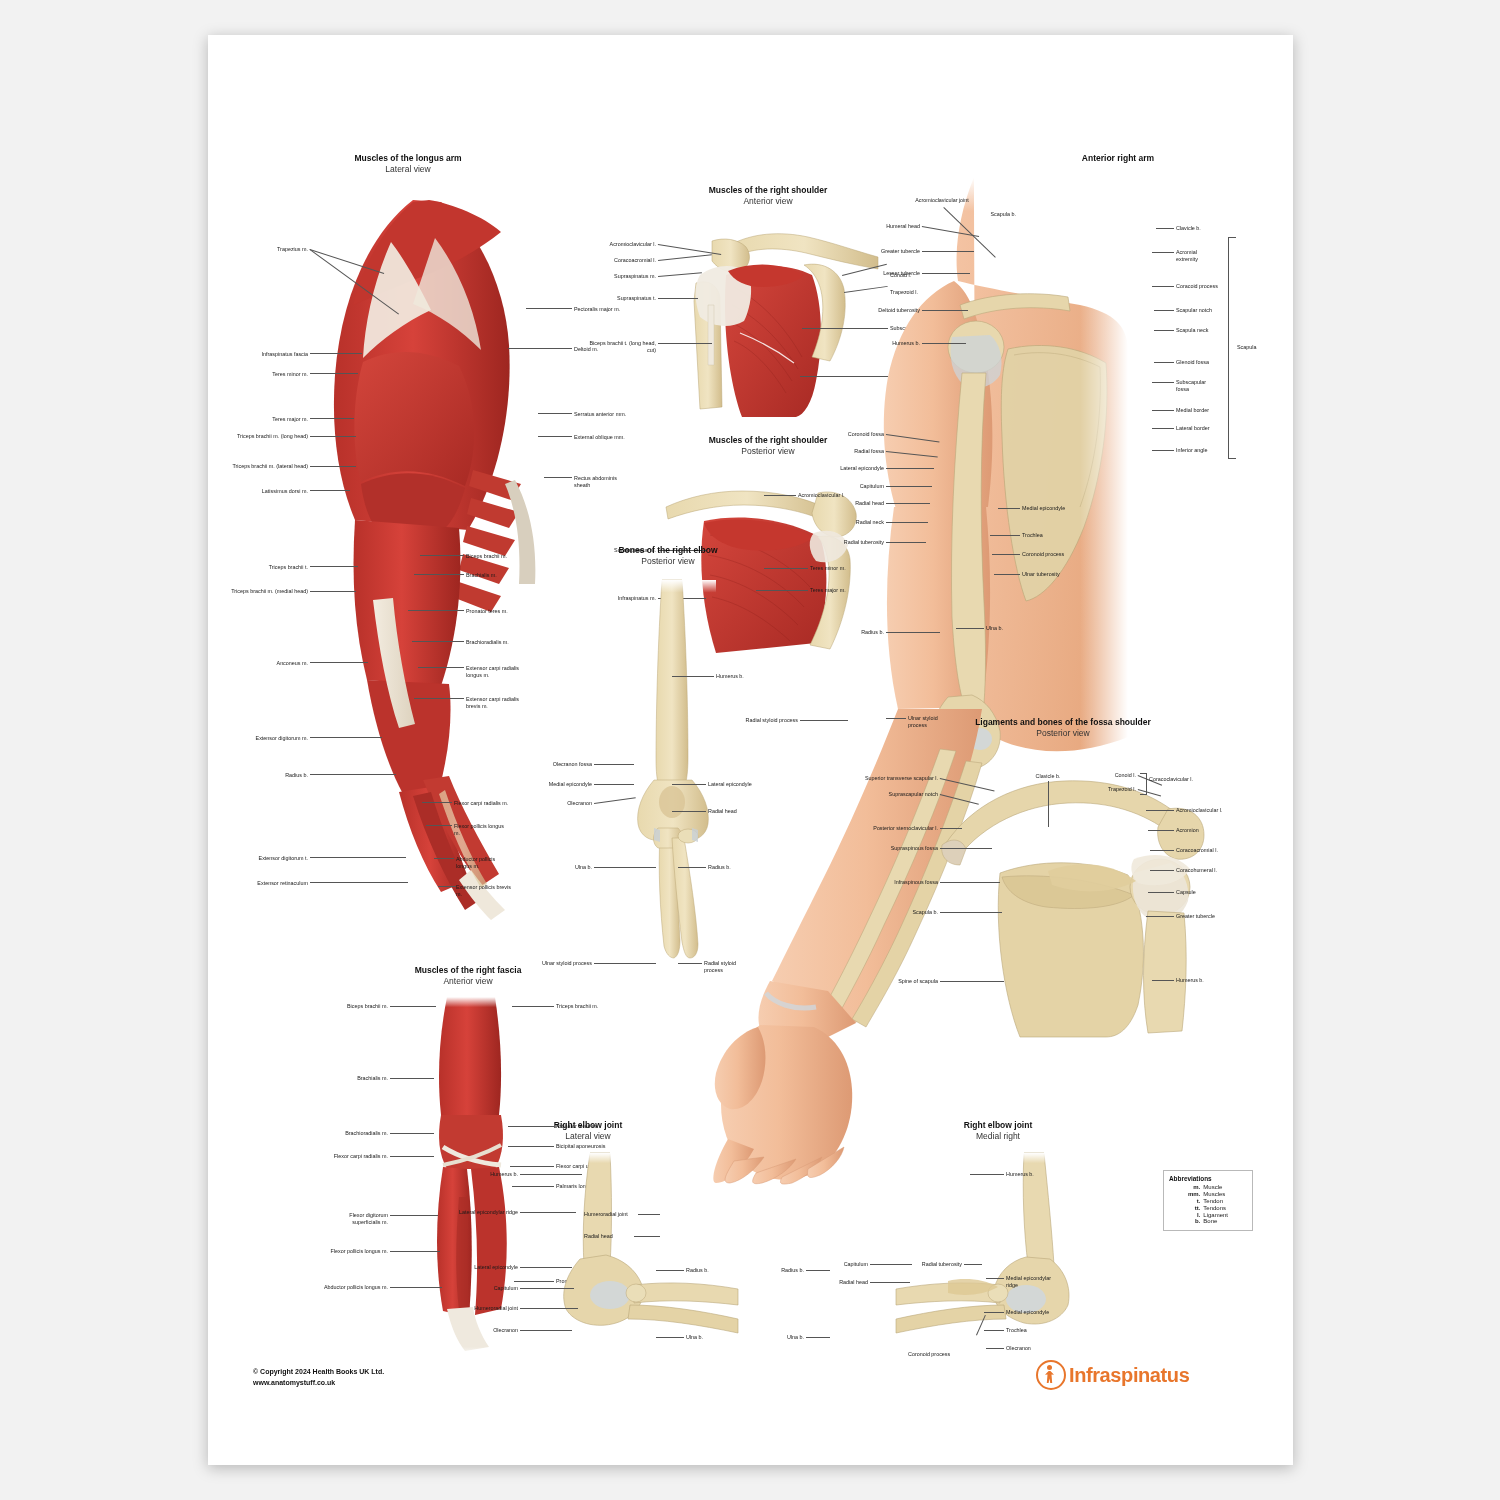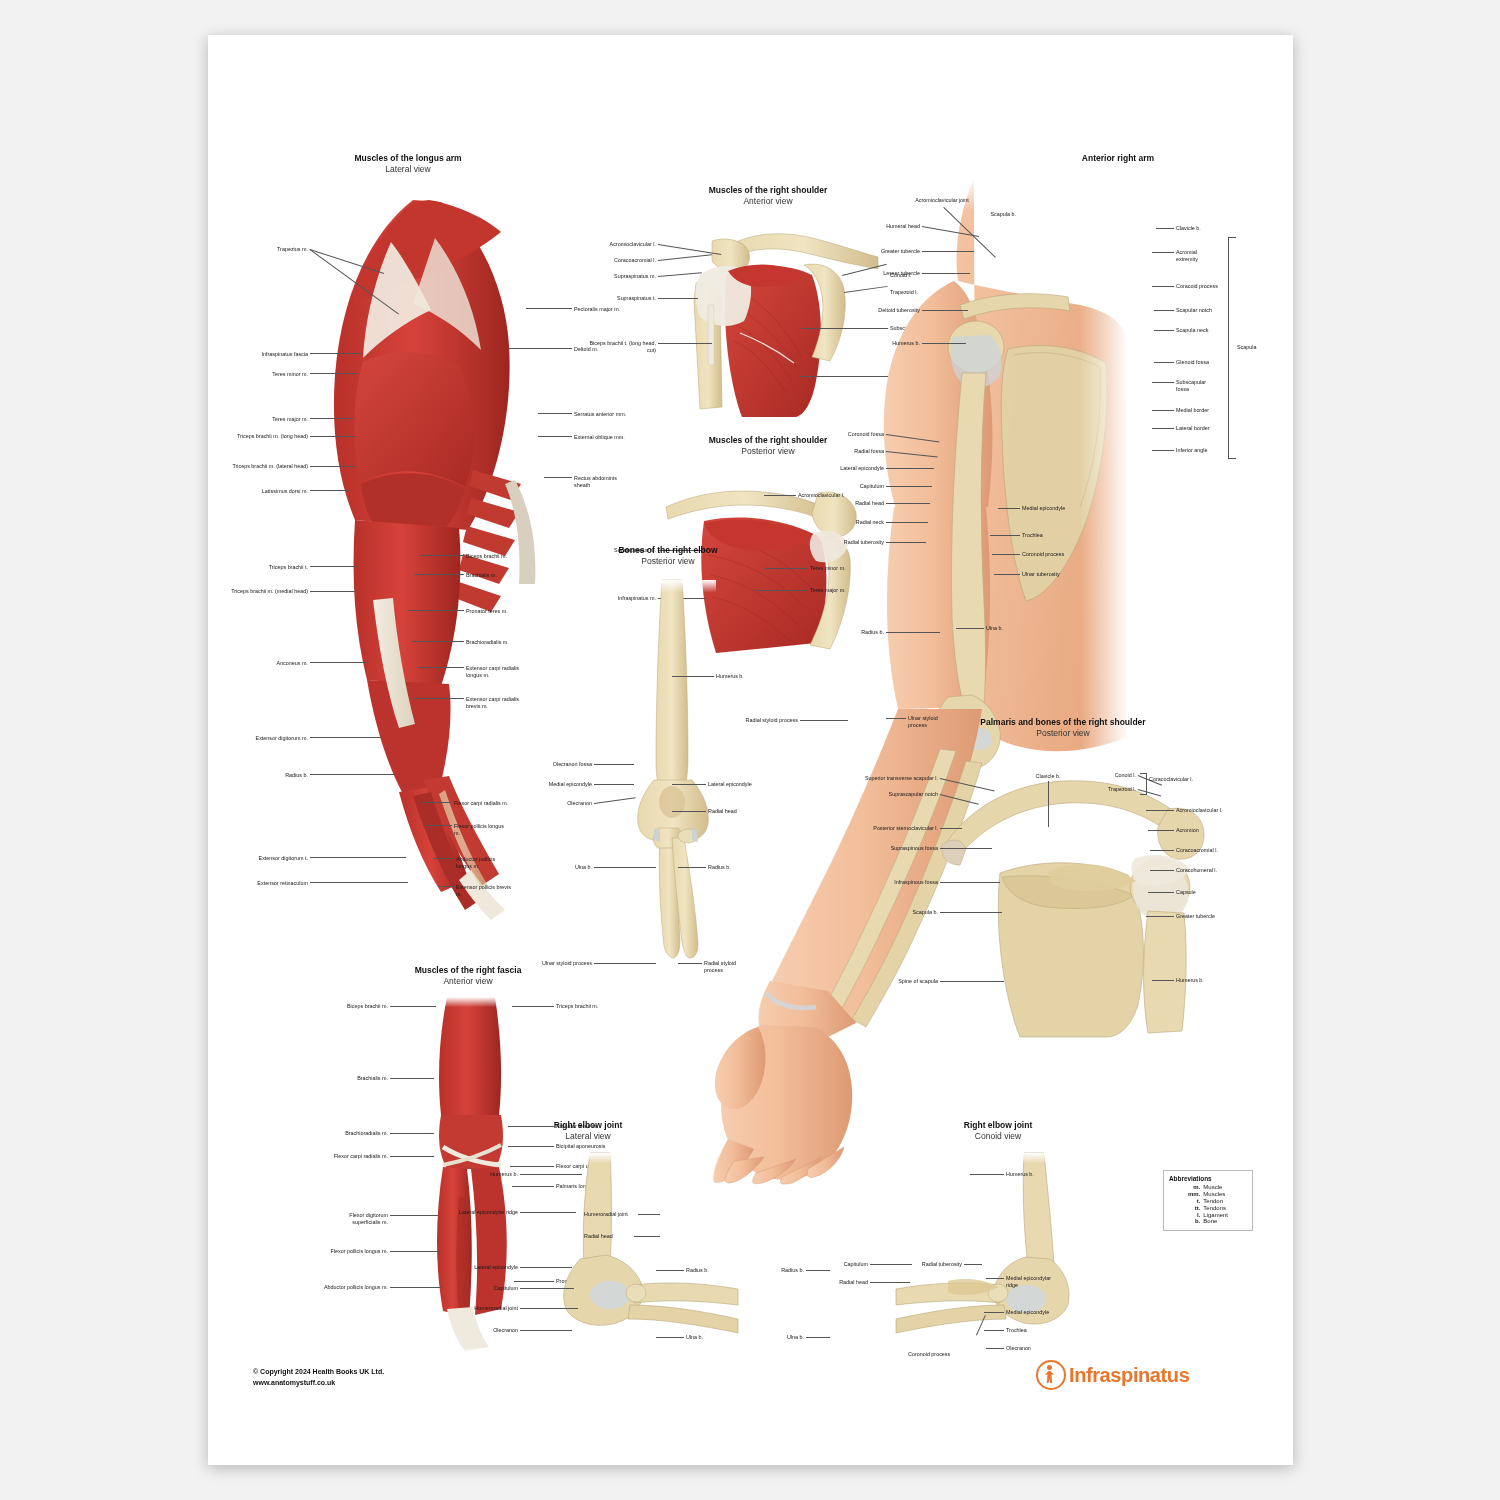--- a/index.html
+++ b/index.html
@@ -543,21 +543,21 @@
   <div class="lbl l" style="left:814px;top:516px;">Coronoid process</div>
   <div class="lead" style="left:784px;top:519px;width:28px;"></div>
   <div class="lbl l" style="left:814px;top:536px;">Ulnar tuberosity</div>
   <div class="lead" style="left:786px;top:539px;width:26px;"></div>
   <div class="lbl l" style="left:778px;top:590px;">Ulna b.</div>
   <div class="lead" style="left:748px;top:593px;width:28px;"></div>
   <div class="lbl l" style="left:700px;top:680px;width:46px;white-space:normal;">Ulnar styloid process</div>
   <div class="lead" style="left:678px;top:683px;width:20px;"></div>
 
   <div class="fig-title" style="left:710px;top:682px;width:290px;">
-    <span>Palmaris and bones of the right shoulder</span><br>
+    <span>Ligaments and bones of the fossa shoulder</span><br>
     <span class="sub">Posterior view</span>
   </div>
 
   <div class="art" style="left:730px;top:712px;">
     <svg width="270" height="290" viewBox="0 0 270 290">
 
       <path d="M8 96 C34 58 78 36 126 34 C172 32 210 44 238 66 L232 86 C206 66 172 54 130 56
                C86 58 46 78 22 108 Z" fill="#e6d6ab" stroke="#bba77a" stroke-width=".6"></path>
       <path d="M4 98 C14 90 24 92 28 102 L22 118 C10 118 2 110 4 98 Z" fill="#ddd0ba" stroke="#bba77a" stroke-width=".5"></path>
 
@@ -653,21 +653,21 @@
   <div class="lead" style="left:430px;top:1179px;width:22px;"></div>
   <div class="lbl l" style="left:376px;top:1198px;">Radial head</div>
   <div class="lead" style="left:426px;top:1201px;width:26px;"></div>
   <div class="lbl l" style="left:478px;top:1232px;">Radius b.</div>
   <div class="lead" style="left:448px;top:1235px;width:28px;"></div>
   <div class="lbl l" style="left:478px;top:1299px;">Ulna b.</div>
   <div class="lead" style="left:448px;top:1302px;width:28px;"></div>
 
   <div class="fig-title" style="left:700px;top:1085px;width:180px;">
     <span>Right elbow joint</span><br>
-    <span class="sub">Conoid view</span>
+    <span class="sub">Medial right</span>
   </div>
 
   <div class="art" style="left:680px;top:1118px;">
     <svg width="210" height="190" viewBox="0 0 210 190">
       <path d="M136 0 C134 40 136 80 140 112 L166 112 C164 80 160 40 156 0 Z" fill="#e8d9b0" stroke="#bba77a" stroke-width=".6"></path>
       <path d="M138 104 C122 108 110 120 106 136 C104 152 116 164 136 170 C156 174 174 166 180 152
                C184 134 176 116 162 106 Z" fill="#e6d6ab" stroke="#bba77a" stroke-width=".6"></path>
       <ellipse cx="138" cy="146" rx="20" ry="14" fill="#cfd7dd" opacity=".85"></ellipse>
       <path d="M112 132 C78 128 42 130 8 136 L8 152 C42 148 78 146 112 150 Z" fill="#e8d9b0" stroke="#bba77a" stroke-width=".6"></path>
       <path d="M116 152 C82 152 44 158 8 166 L8 180 C46 172 84 166 118 166 Z" fill="#e4d3a6" stroke="#bba77a" stroke-width=".6"></path>

